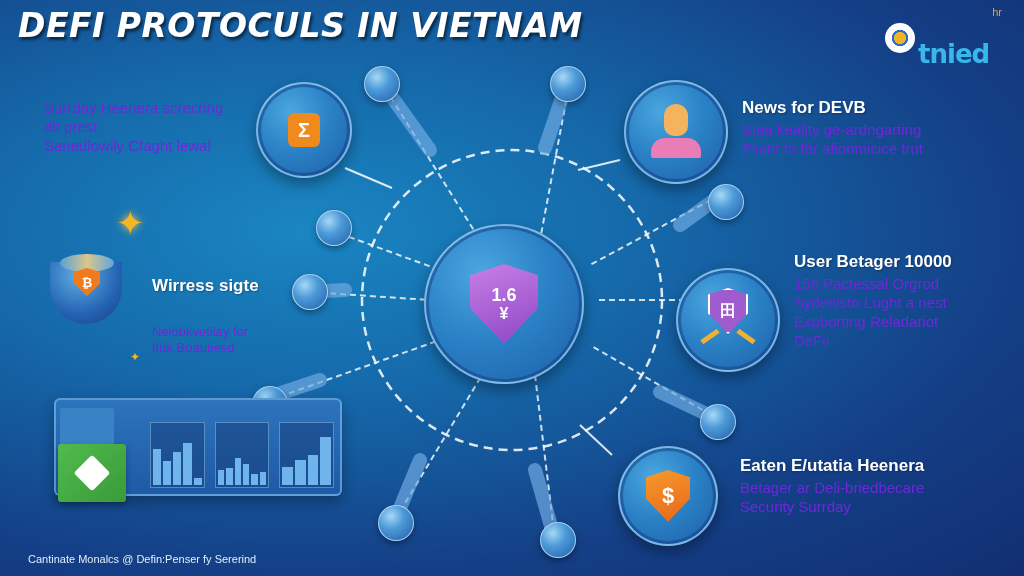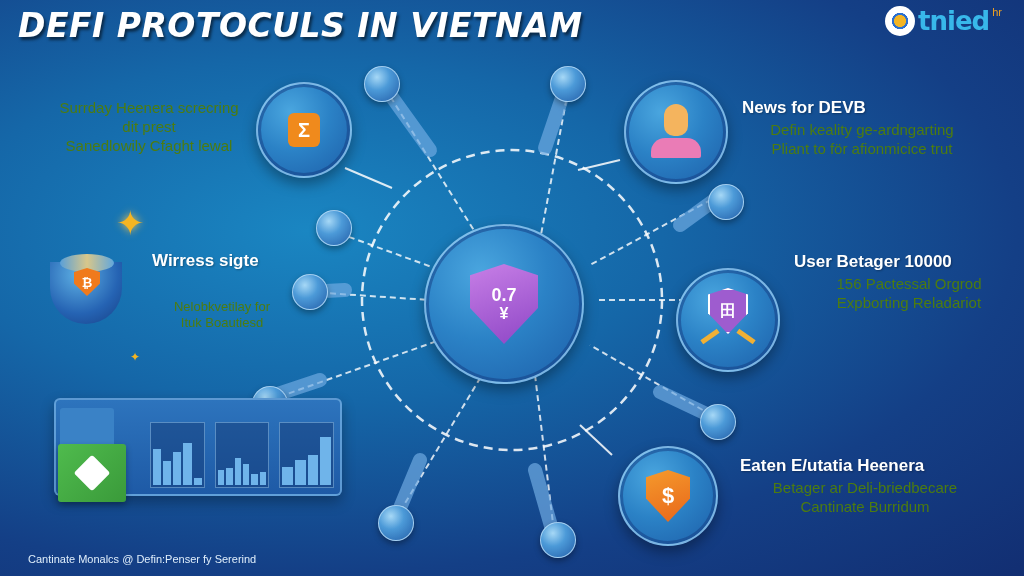--- a/index.html
+++ b/index.html
@@ -16,25 +16,25 @@
     text-shadow: 2px 3px 3px rgba(0,0,0,0.55);
     font-family: "DejaVu Sans", sans-serif;
     font-style: italic;
   }
   .logo { right: 22px; top: 6px; display: flex; align-items: center; gap: 3px; }
   .logo .gear {
     width: 30px; height: 30px; border-radius: 50%;
     background: radial-gradient(circle, #f3b423 0 35%, #2a6fd0 36% 48%, #fff 49% 100%);
     border: 3px dotted #fff;
   }
-  .logo .txt { font-size: 26px; font-weight: 700; color: #38b8ea; font-family: "DejaVu Sans", sans-serif; letter-spacing: -1px; }
+  .logo .txt { font-size: 26px; font-weight: 700; color: #38b8ea; font-family: "DejaVu Sans", sans-serif; letter-spacing: -1px; margin-top: 33px; }
   .logo .badge { font-size: 11px; color: #f0a020; align-self: flex-start; }
 
   .label h3 { font-size: 17px; font-weight: 700; margin-bottom: 2px; text-shadow: 1px 1px 2px rgba(0,0,0,0.3); }
-  .label p { font-size: 15px; line-height: 19px; color: #4d7c0f; text-align: center; }
+  .label p { font-size: 15px; line-height: 19px; color: #6d28d9; }
 
   .bubble {
     border-radius: 50%;
     background: radial-gradient(circle at 35% 30%, #4aa6df 0%, #2b82c6 45%, #1d5ea8 100%);
     border: 2px solid rgba(160,210,245,0.7);
     box-shadow: 0 6px 14px rgba(0,0,0,0.35), inset 0 0 0 3px rgba(20,60,130,0.5);
     display: flex; align-items: center; justify-content: center;
   }
   .node {
     width: 36px; height: 36px; border-radius: 50%;
@@ -96,78 +96,80 @@
 <div class="abs node" style="left:316px;top:210px;"></div>
 <div class="abs node" style="left:292px;top:274px;"></div>
 <div class="abs node" style="left:252px;top:386px;"></div>
 <div class="abs node" style="left:708px;top:184px;"></div>
 <div class="abs node" style="left:700px;top:404px;"></div>
 <div class="abs node" style="left:378px;top:505px;"></div>
 <div class="abs node" style="left:540px;top:522px;"></div>
 
 <div class="abs bubble" style="left:424px;top:224px;width:160px;height:160px;">
   <div class="shield" style="width:68px;height:80px;background:linear-gradient(160deg,#c77fe6,#8e46c6);border:0;flex-direction:column;">
-    <span style="font-size:18px;line-height:20px;">0.7</span>
+    <span style="font-size:18px;line-height:20px;">1.6</span>
     <span style="font-size:16px;line-height:18px;">¥</span>
   </div>
 </div>
 
 <div class="abs bubble" style="left:256px;top:82px;width:96px;height:96px;">
   <div style="width:32px;height:34px;background:#f08a1c;border-radius:6px;display:flex;align-items:center;justify-content:center;font-weight:700;font-size:20px;">Σ</div>
 </div>
 <div class="abs label" style="left:44px;top:98px;width:210px;">
   <p>Surrday Heenera screcring</p>
   <p>dit prest</p>
   <p>Sanedlowily Cfaght lewal</p>
 </div>
 
 <div class="abs" style="left:116px;top:203px;font-size:34px;color:#f6b522;text-shadow:0 0 8px #f7c64a;">✦</div>
 <div class="abs" style="left:130px;top:350px;font-size:12px;color:#f6b522;">✦</div>
 <div class="abs" style="left:50px;top:262px;width:72px;height:62px;border-radius:0 0 36px 36px;background:radial-gradient(circle at 40% 20%,#5fb1e4,#2563b3 60%,#173f85);overflow:visible;">
   <div style="position:absolute;left:10px;top:-8px;width:54px;height:18px;border-radius:50%;background:linear-gradient(90deg,#5aa0d8,#d8c78a,#62a7dc);"></div>
   <div class="shield" style="position:absolute;left:24px;top:6px;width:26px;height:28px;background:#f07a1c;font-size:13px;">₿</div>
 </div>
-<div class="abs label" style="left:152px;top:251px;width:140px;">
+<div class="abs label" style="left:152px;top:276px;width:140px;">
   <h3>Wirress sigte</h3>
   <p style="font-size:13px;line-height:16px;margin-top:28px;">Nelobkvetilay for</p>
   <p style="font-size:13px;line-height:16px;">Ituk Boautiesd</p>
 </div>
 
 <div class="abs bubble" style="left:624px;top:80px;width:104px;height:104px;">
   <div style="position:relative;width:50px;height:56px;">
     <div style="position:absolute;left:13px;top:0;width:24px;height:32px;border-radius:12px 12px 10px 10px;background:#f4b45e;"></div>
     <div style="position:absolute;left:0;top:34px;width:50px;height:20px;border-radius:14px 14px 2px 2px;background:#ea7cb6;"></div>
   </div>
 </div>
 <div class="abs label" style="left:742px;top:98px;width:240px;">
   <h3>News for DEVB</h3>
-  <p>Defin keality ge-ardngarting</p>
+  <p>Btea keality ge-ardngarting</p>
   <p>Pliant to för afionmicice trut</p>
 </div>
 
 <div class="abs bubble" style="left:676px;top:268px;width:104px;height:104px;">
   <div style="position:relative;width:56px;height:64px;">
     <div class="shield" style="position:absolute;left:8px;top:0;width:40px;height:46px;background:#9e5ccf;font-size:16px;border:2px solid #fff;">田</div>
     <div style="position:absolute;left:0;top:46px;width:20px;height:5px;background:#f0b035;transform:rotate(-35deg);"></div>
     <div style="position:absolute;left:36px;top:46px;width:20px;height:5px;background:#f0b035;transform:rotate(35deg);"></div>
   </div>
 </div>
 <div class="abs label" style="left:794px;top:252px;width:230px;">
   <h3>User Betager 10000</h3>
   <p>156 Pactessal Orgrod</p>
+  <p>Sydenisto Lught a nest</p>
   <p>Expborting Reladariot</p>
+  <p>DeFii</p>
 </div>
 
 <div class="abs bubble" style="left:618px;top:446px;width:100px;height:100px;">
   <div class="shield" style="width:44px;height:52px;background:linear-gradient(160deg,#f59a2c,#e8661a);font-size:22px;">$</div>
 </div>
 <div class="abs label" style="left:740px;top:456px;width:250px;">
   <h3>Eaten E/utatia Heenera</h3>
   <p>Betager ar Deli-briedbecare</p>
-  <p>Cantinate Burridum</p>
+  <p>Security Surrday</p>
 </div>
 
 <div class="abs" style="left:54px;top:398px;width:288px;height:98px;border:2px solid rgba(120,180,230,0.7);border-radius:6px;background:linear-gradient(180deg,#2d74bd,#1e5aa6);box-shadow:0 6px 14px rgba(0,0,0,0.3);">
   <div style="position:absolute;left:4px;top:8px;width:54px;height:44px;background:#3a82c6;border-radius:3px;"></div>
   <div id="bars" style="position:absolute;left:94px;top:22px;right:6px;bottom:6px;display:flex;gap:10px;">
       <div style="flex: 1 1 0%; display: flex; align-items: flex-end; gap: 2px; background: rgba(20, 60, 120, 0.5); border: 1px solid rgba(150, 200, 240, 0.5); padding: 2px;">
         <div style="flex: 1 1 0%; background: rgb(111, 180, 234); height: 60%;"></div>
         <div style="flex: 1 1 0%; background: rgb(111, 180, 234); height: 40%;"></div>
         <div style="flex: 1 1 0%; background: rgb(111, 180, 234); height: 55%;"></div>
         <div style="flex: 1 1 0%; background: rgb(111, 180, 234); height: 70%;"></div>

